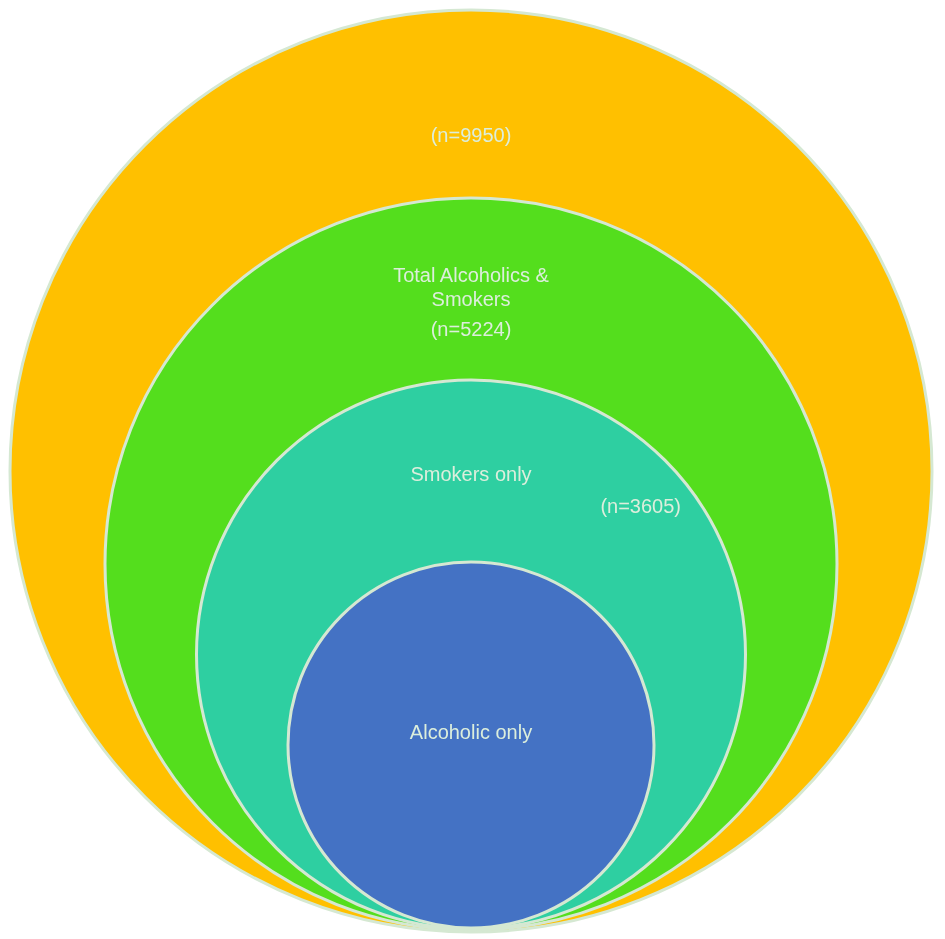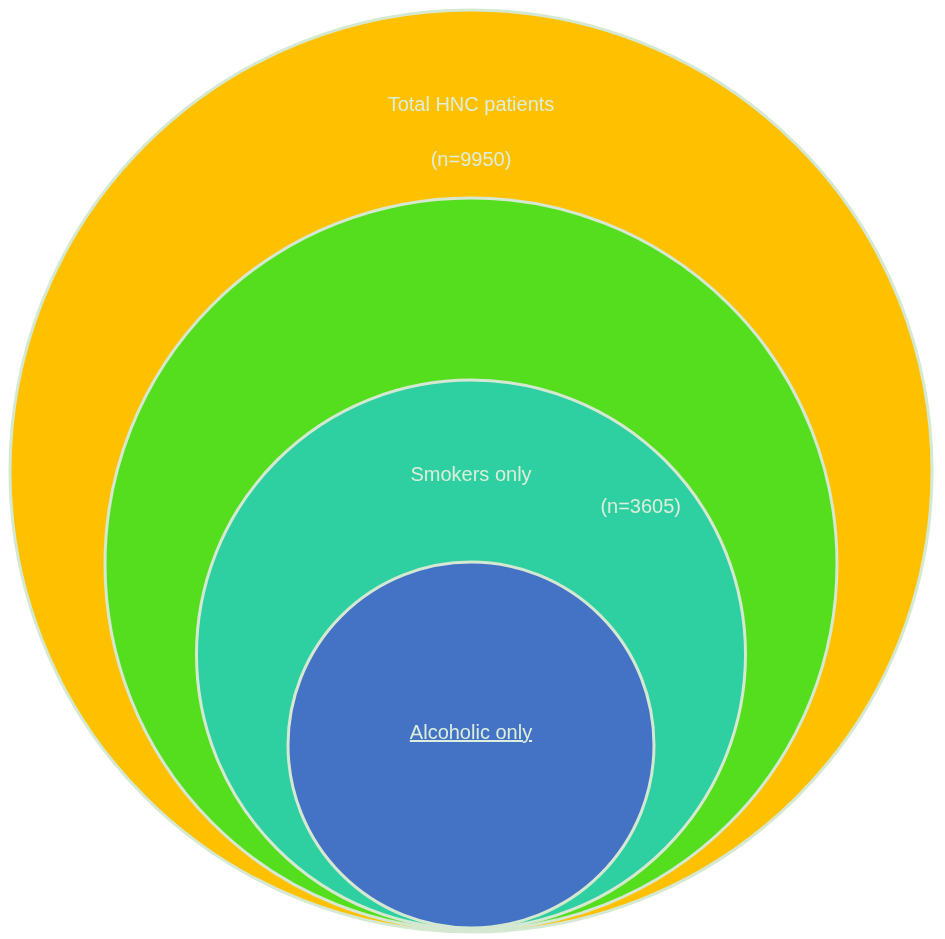--- a/index.html
+++ b/index.html
@@ -34,40 +34,43 @@
     font-size: 20px;
     line-height: 24px;
   }
   .label .n { margin-top: 31px; }
   .l1 { top: 92px; }
   .l2 { top: 263px; }
   .l2 .t { width: 200px; margin: 0 auto; }
   .l2 .n { margin-top: 6px; }
   .l3 { top: 462px; }
   .l3 .n { margin-top: 8px; text-align: right; }
-  .l4 { top: 720px; text-decoration: underline; }
+  .l4 { top: 720px; }
   .l4 .n { margin-top: 4px; }
 </style>
 </head>
 <body>
 
 <div class="stage">
 
   <svg width="945" height="939" viewBox="0 0 945 939">
     <circle cx="471" cy="471" r="461" fill="#FFC000"></circle>
     <circle cx="471" cy="564" r="366" fill="#54DE1D"></circle>
     <circle cx="471" cy="654.5" r="274.5" fill="#2ECFA1"></circle>
     <circle cx="471" cy="745" r="183" fill="#4472C4"></circle>
   </svg>
 
   <div class="label l1">
-    <div class="t">Total HNC patients</div>
     <div class="n">(n=9950)</div>
   </div>
 
+  <div class="label l2">
+    <div class="t">Total Alcoholics &amp; Smokers</div>
+    <div class="n">(n=5224)</div>
+  </div>
 
   <div class="label l3">
     <div class="t">Smokers only</div>
     <div class="n">(n=3605)</div>
   </div>
 
   <div class="label l4">
     <div class="t">Alcoholic only</div>
   </div>
 

